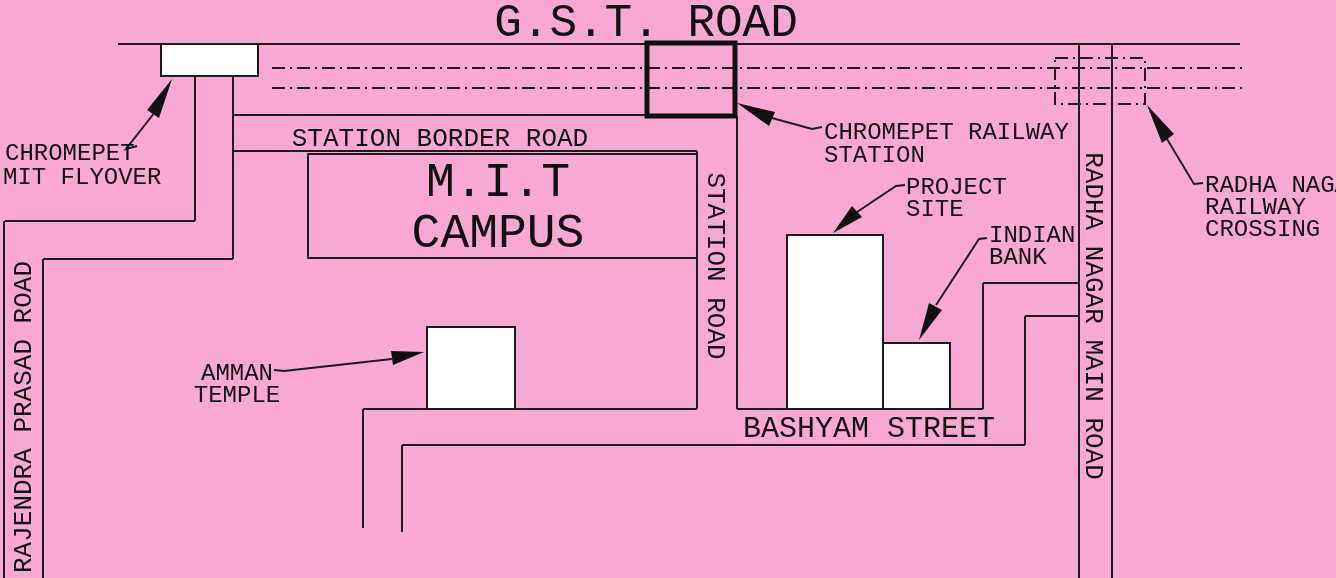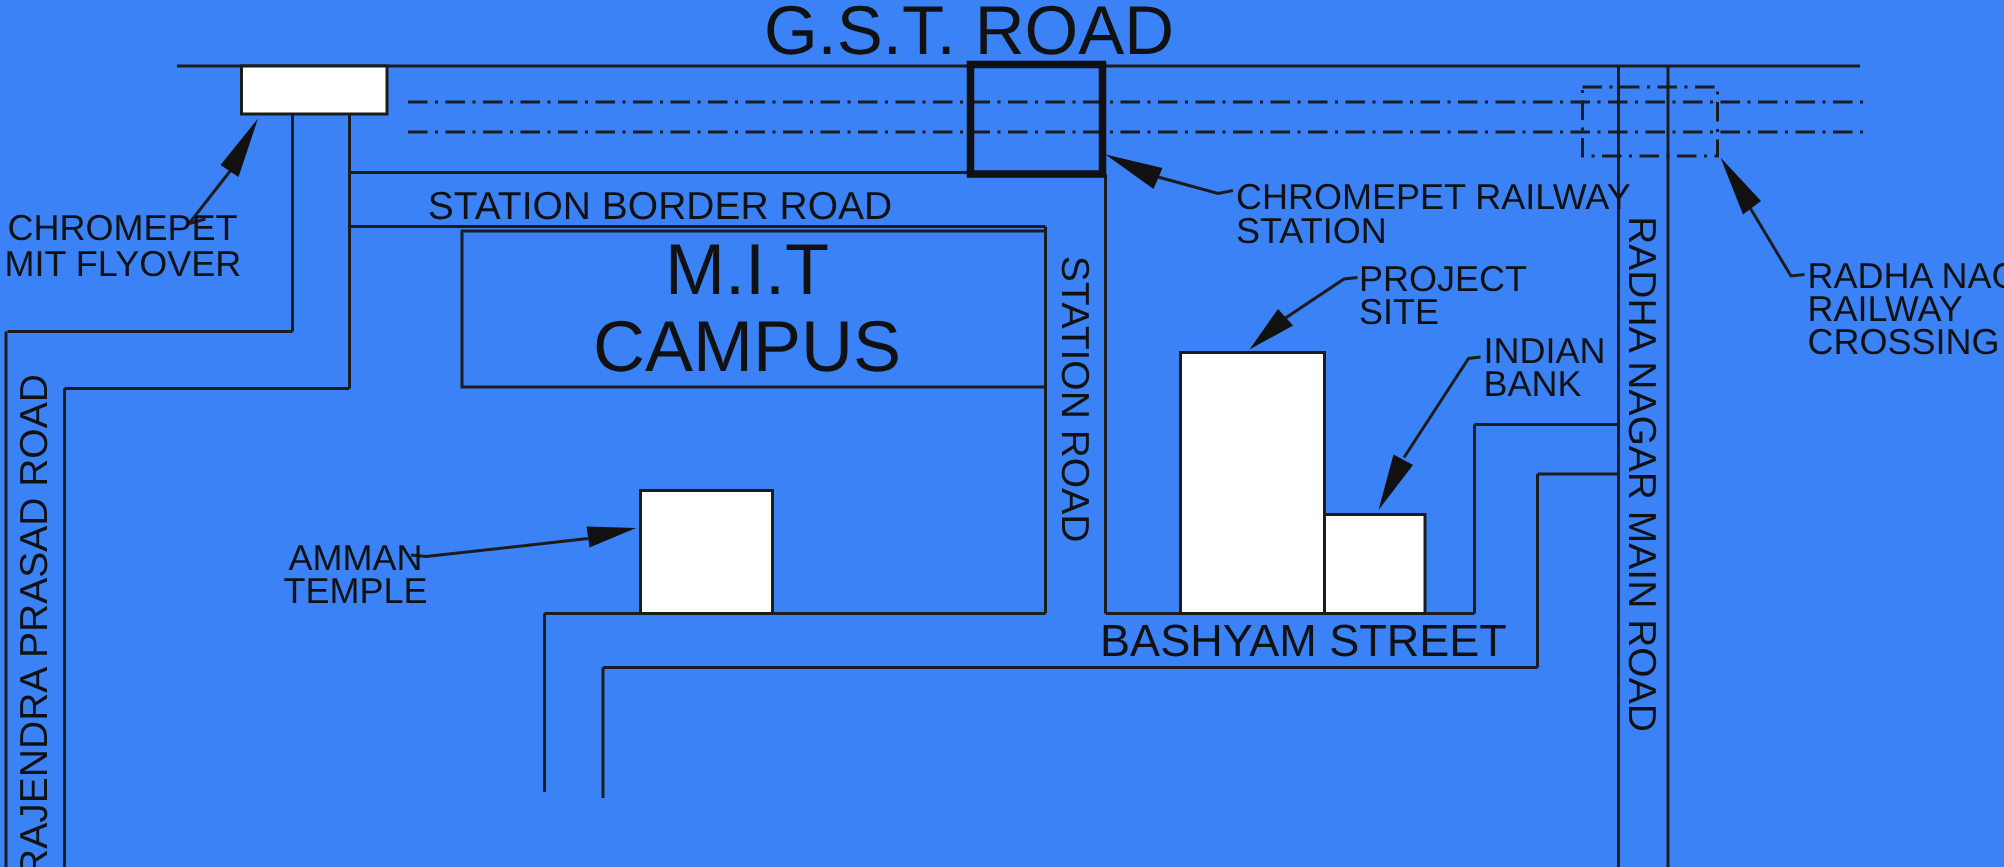--- a/index.html
+++ b/index.html
@@ -1,20 +1,20 @@
 <!DOCTYPE html>
 <html><head>
 <meta charset="utf-8">
 <style>
   html,body{margin:0;padding:0;background:#ffffff;}
   #map-wrap{
     position:relative;
     width:1336px;height:578px;
-    background:#3b82f6;
-    font-family:Liberation Sans, sans-serif;
+    background:#f9a8d4;
+    font-family:Liberation Mono, monospace;
     overflow:hidden;
   }
   svg{display:block;}
   .ln{stroke:#1c1c1c;stroke-width:2;fill:none;}
   .ln-bold{stroke:#111111;stroke-width:5;fill:none;}
   .ln-dashdot{stroke:#1c1c1c;stroke-width:2;fill:none;stroke-dasharray:13 5 2 5;}
   .bx{fill:#ffffff;stroke:#1c1c1c;stroke-width:2;}
   .bx-open{fill:none;stroke:#1c1c1c;stroke-width:2;}
   .arrow{fill:#111111;stroke:none;}
   .t{fill:#111111;}

